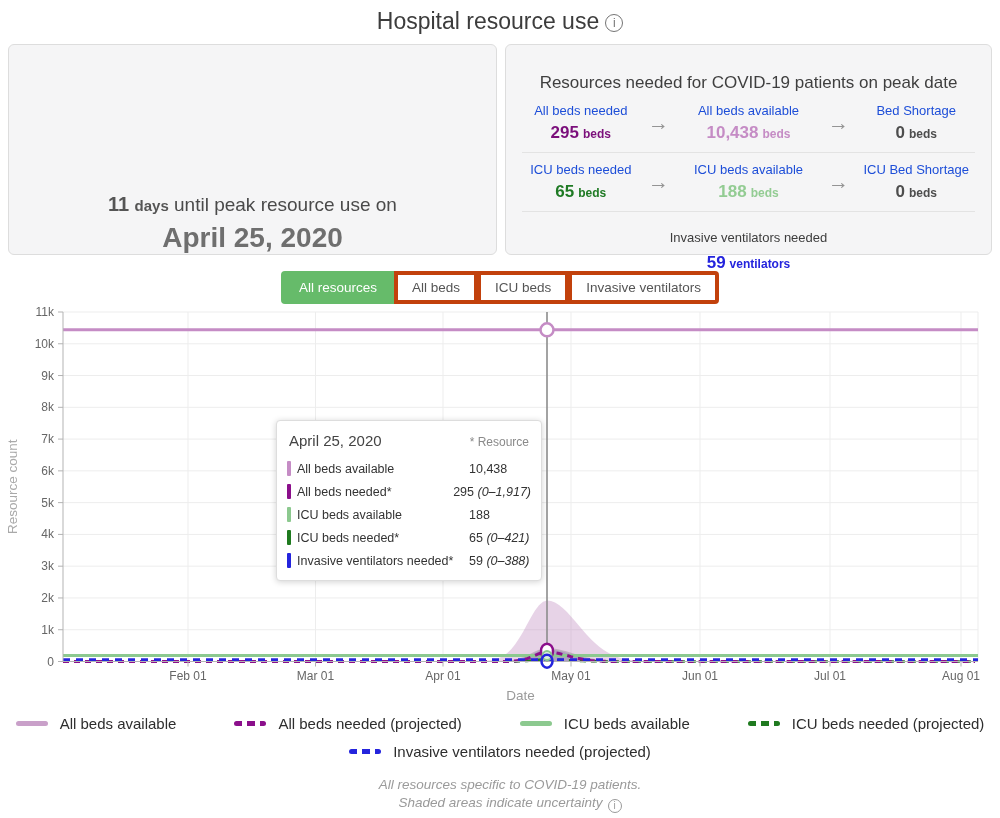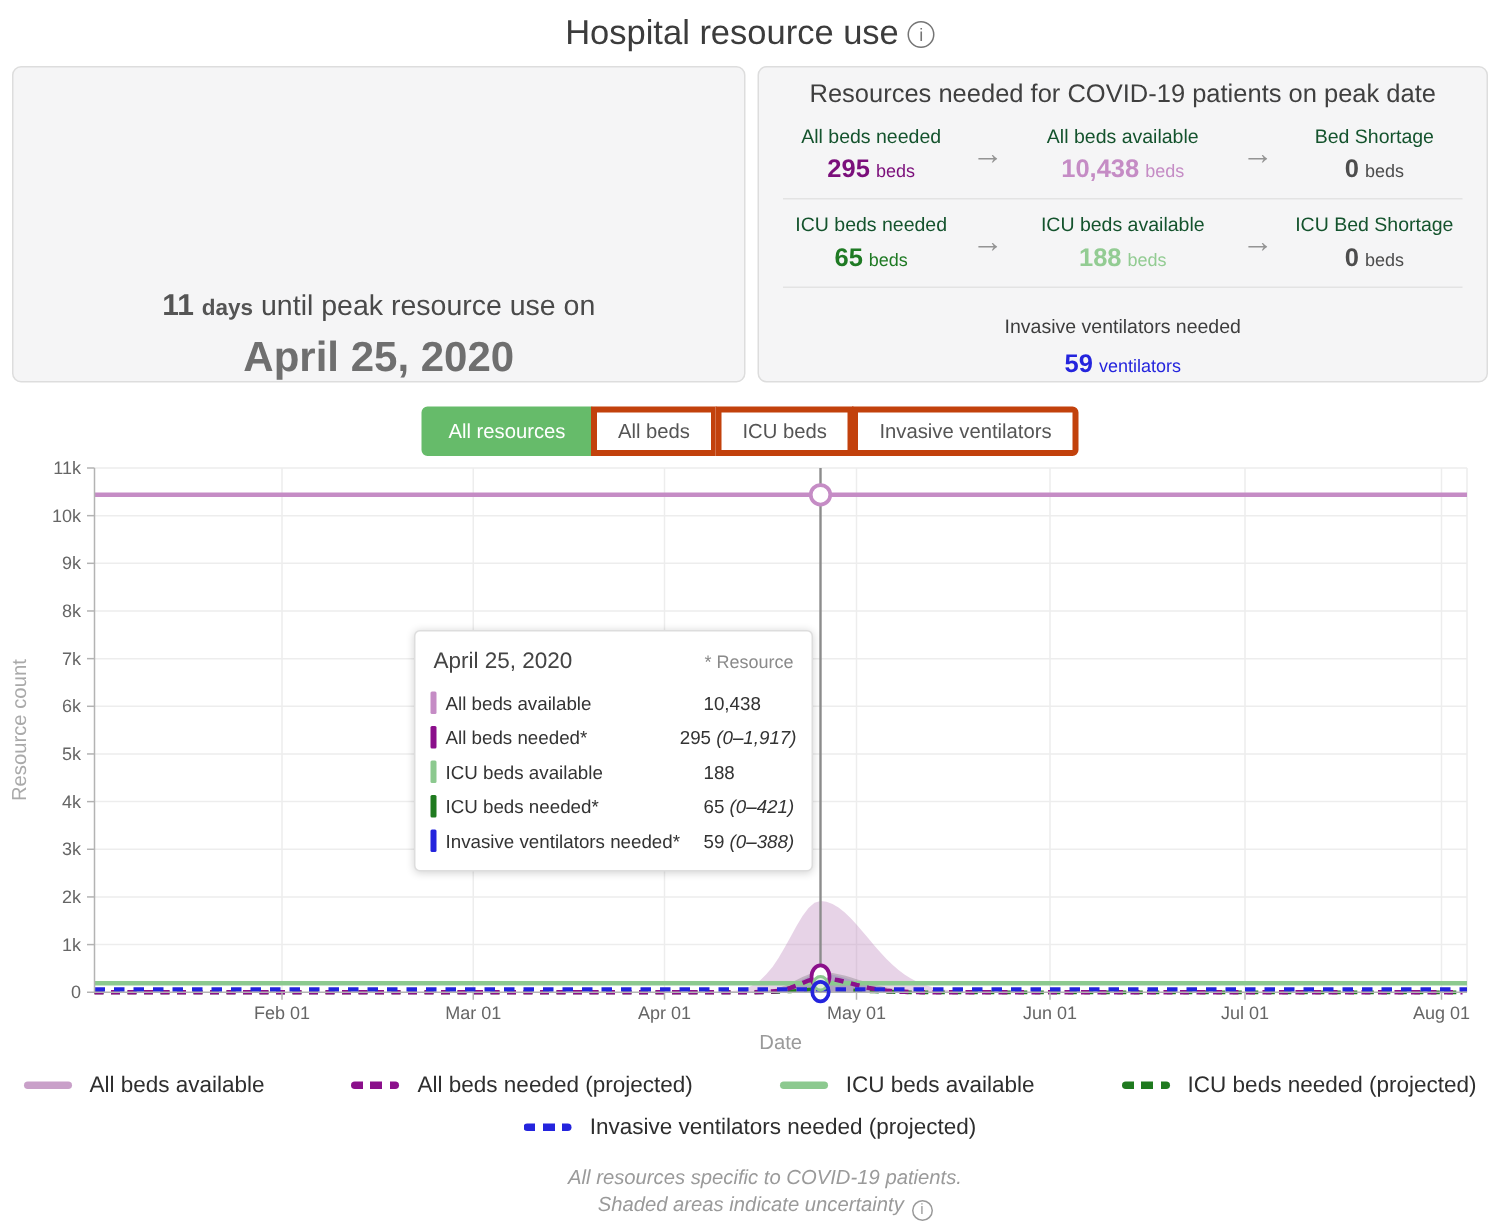--- a/index.html
+++ b/index.html
@@ -14,34 +14,34 @@
     border-radius:50%; color:#757575; font-size:12px; line-height:16px; text-align:center;
     font-style:normal; vertical-align:2px; margin-left:6px; }
   .info-icon.small { width:14px; height:14px; border-width:1px; font-size:10px; line-height:12px;
     color:#9a9a9a; border-color:#9a9a9a; vertical-align:-2px; }
 
   
   .panel { position:absolute; top:44px; height:211px; background:#f5f5f6;
     border:1px solid #ddd; border-radius:6px; }
   .panel.left { left:8px; width:489px; display:flex; flex-direction:column;
     align-items:center; justify-content:flex-end; }
-  .panel.right { left:505px; width:487px; padding:4px 14px 8px; }
+  .panel.right { left:505px; width:487px; padding:24px 14px 8px; }
 
   .peak-line1 { font-size:19px; color:#4a4a4a; }
   .peak-line1 .num { font-size:20px; font-weight:bold; color:#555; }
   .peak-line1 .unit { font-size:15px; font-weight:bold; color:#555; }
   .peak-date { font-size:28px; font-weight:bold; color:#6f6f6f; margin-top:6px; }
 
   .res-title { text-align:center; font-size:17px; color:#3f3f3f; margin:4px 0 10px; }
   .stat-grid { display:grid; grid-template-columns:1fr 34px 1.2fr 34px 1fr;
     align-items:center; }
   .stat-cell { text-align:center; }
-  .stat-label { font-size:13px; color:#14532d; margin-bottom:5px; }
+  .stat-label { font-size:13px; color:#1d4ed8; margin-bottom:5px; }
   .stat-value { font-size:17px; font-weight:bold; }
-  .stat-unit { font-size:12px; font-weight:normal; margin-left:4px; }
+  .stat-unit { font-size:12px; font-weight:bold; margin-left:4px; }
   .arrow { text-align:center; font-size:21px; color:#949494; font-weight:600; }
   .divider { border:none; border-top:1px solid #e3e3e3; margin:9px 2px; }
   .c-purple-dark { color:#7b0f7b; } .c-purple-light { color:#c58cc5; }
   .c-green-dark { color:#1f7a24; } .c-green-light { color:#93cc93; }
   .c-blue { color:#2424dd; } .c-gray { color:#4d4d4d; }
   .vent-block { text-align:center; }
   .vent-label { font-size:13px; color:#3d3d3d; max-width:160px; margin:18px auto 6px; line-height:1.3; }
 
   
   .tab-bar { position:absolute; top:271px; left:0; width:100%; display:flex; justify-content:center; }

